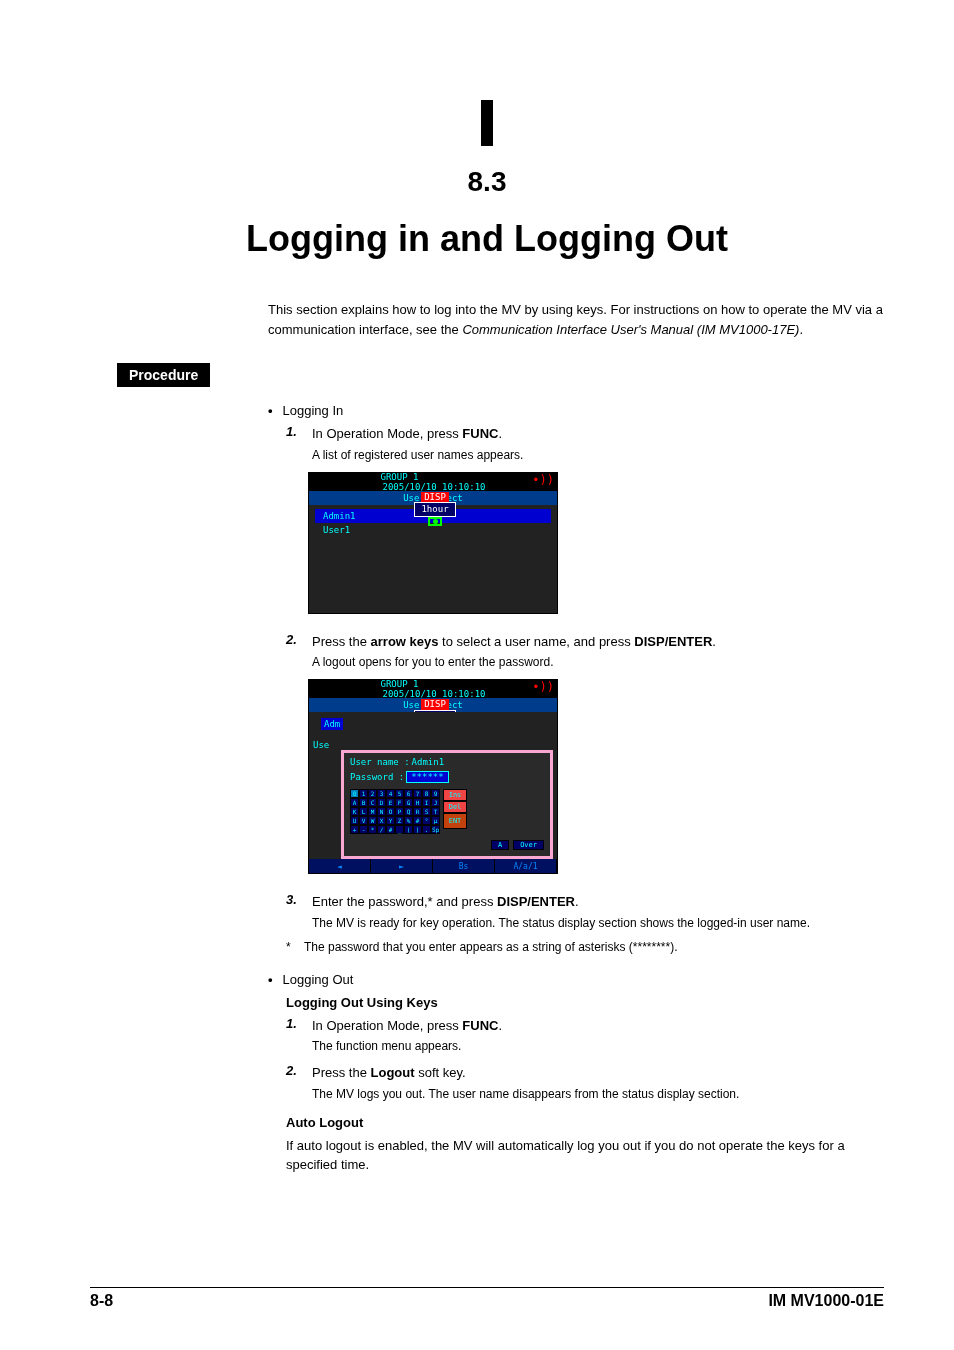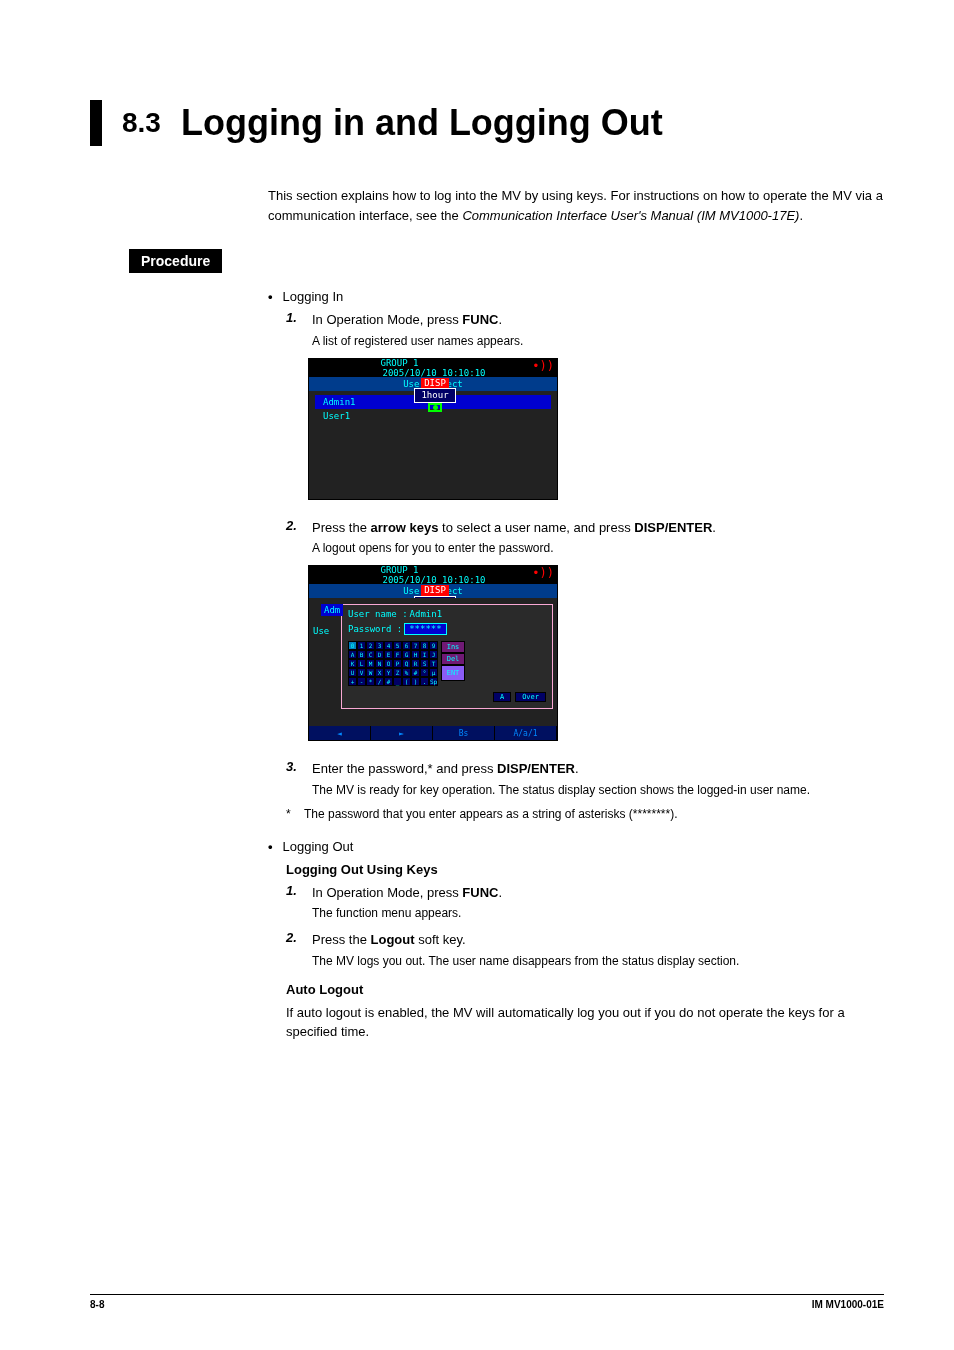--- a/index.html
+++ b/index.html
@@ -1,23 +1,23 @@
 <!DOCTYPE html>
 <html><head>
 <meta charset="utf-8">
 <style>
   * { margin: 0; padding: 0; box-sizing: border-box; }
   body { font-family: Arial, Helvetica, sans-serif; font-size: 13px; color: #000; background: #fff; width: 954px; height: 1350px; position: relative; padding: 100px 70px 50px 90px; }
-  .title-row { display: flex; align-items: center; gap: 20px; margin-bottom: 40px; }
+  .title-row { display: flex; align-items: center; gap: 20px; margin-bottom: 40px; flex-direction: column; }
   .title-bar { width: 12px; height: 46px; background: #000; }
   .section-number { font-size: 28px; font-weight: bold; }
   .section-title { font-size: 36px; font-weight: bold; }
   .intro { margin-left: 178px; margin-bottom: 24px; line-height: 1.5; }
   .intro i { font-style: italic; }
-  .procedure-label { display: inline-block; background: #000; color: #fff; padding: 4px 12px; font-weight: bold; font-size: 14px; margin-bottom: 16px; margin-left: 39px; }
+  .procedure-label { display: inline-block; background: #000; color: #fff; padding: 4px 12px; font-weight: bold; font-size: 14px; margin-bottom: 16px; margin-left: 27px; }
   .content { margin-left: 178px; }
   .bullet-head { font-weight: normal; margin-bottom: 6px; }
   .bullet-row { display: flex; align-items: baseline; gap: 10px; }
   .bullet-dot { font-weight: bold; }
   .step { display: flex; gap: 10px; margin-bottom: 8px; margin-left: 18px; }
   .step-num { font-weight: bold; font-style: italic; min-width: 16px; }
   .step-body { flex: 1; line-height: 1.5; }
   .step-body .small { font-size: 12px; display: block; margin-top: 2px; }
   .step-body b { font-weight: bold; }
   .note-row { display: flex; gap: 8px; margin-left: 18px; font-size: 12px; margin-top: 2px; margin-bottom: 8px; }
@@ -31,40 +31,40 @@
   .shot-rec { width: 14px; height: 12px; border: 2px solid #0f0; margin-left: 4px; display: inline-flex; align-items: center; justify-content: center; }
   .shot-rec::before { content: ""; width: 5px; height: 5px; background: #0f0; border-radius: 50%; }
   .shot-signal { position: absolute; right: 3px; color: #f00; font-size: 12px; }
   .shot-bar { background: #003c8c; color: #0ff; text-align: center; padding: 2px 0; font-size: 9px; }
   .shot-body { background: #222; min-height: 108px; padding: 4px 6px; }
   .shot-item { padding: 2px 8px; color: #0ff; }
   .shot-item.sel { background: #0000d0; }
   .shot2-body { background: #222; min-height: 128px; padding: 6px 4px 0 4px; position: relative; }
   .side-adm { position: absolute; left: 12px; top: 6px; padding: 1px 3px; background: #0000d0; color: #0ff; }
   .side-use { position: absolute; left: 4px; top: 28px; color: #0ff; }
-  .inner-box { margin-left: 28px; border: 1px solid #f9a8d4; background: #2a2a2a; padding: 4px 6px 6px 6px; }
+  .inner-box { margin-left: 28px; border: 3px solid #f9a8d4; background: #2a2a2a; padding: 4px 6px 6px 6px; margin-top: 32px; }
   .un-row { color: #0ff; }
   .un-row .un-v { color: #0ff; margin-left: 2px; }
   .pw-row { color: #0ff; margin-top: 4px; display: flex; align-items: center; gap: 2px; }
   .pw-box { background: #0000d0; color: #0ff; padding: 0 4px; border: 1px solid #0ff; }
   .kbd { display: flex; gap: 3px; margin-top: 6px; align-items: flex-start; }
   .kbd-grid { display: grid; grid-template-columns: repeat(10, 9px); grid-auto-rows: 9px; gap: 0; }
   .kk { background: #006; border: 1px solid #000; color: #0ff; font-size: 6px; display: flex; align-items: center; justify-content: center; line-height: 1; }
   .kk.sel { background: #0080c0; }
   .kbd-side { display: flex; flex-direction: column; gap: 0; }
-  .kb-btn { background: #701a75; border: 1px solid #000; color: #0ff; font-size: 7px; padding: 1px 4px; text-align: center; min-width: 24px; }
-  .kb-btn.ent { background: #8b5cf6; padding: 3px 4px; }
+  .kb-btn { background: #ef4444; border: 1px solid #000; color: #0ff; font-size: 7px; padding: 1px 4px; text-align: center; min-width: 24px; }
+  .kb-btn.ent { background: #c2410c; padding: 3px 4px; }
   .status-row { display: flex; justify-content: flex-end; gap: 4px; margin-top: 6px; }
   .st-box { background: #006; border: 1px solid #000; color: #0ff; font-size: 7px; padding: 0 6px; }
   .foot-row { background: #001060; display: flex; height: 14px; }
   .fk { flex: 1; color: #08f; font-size: 8px; display: flex; align-items: center; justify-content: center; border-right: 1px solid #000; }
   .subhead { font-weight: bold; margin: 2px 0 6px 18px; }
   .para { margin-left: 18px; line-height: 1.5; margin-bottom: 8px; }
   .section-gap { margin-top: 18px; }
-  .footer { position: absolute; bottom: 40px; left: 90px; right: 70px; display: flex; justify-content: space-between; font-size: 10px; border-top: 1px solid #000; padding-top: 4px; }
+  .footer { position: absolute; bottom: 40px; left: 90px; right: 70px; display: flex; justify-content: space-between; font-size: 16px; border-top: 1px solid #000; padding-top: 4px; }
   .footer .pn { font-weight: bold; }
 </style>
 </head>
 <body>
 
 
 
 <div class="title-row">
   <div class="title-bar"></div>
   <div class="section-number">8.3</div>

